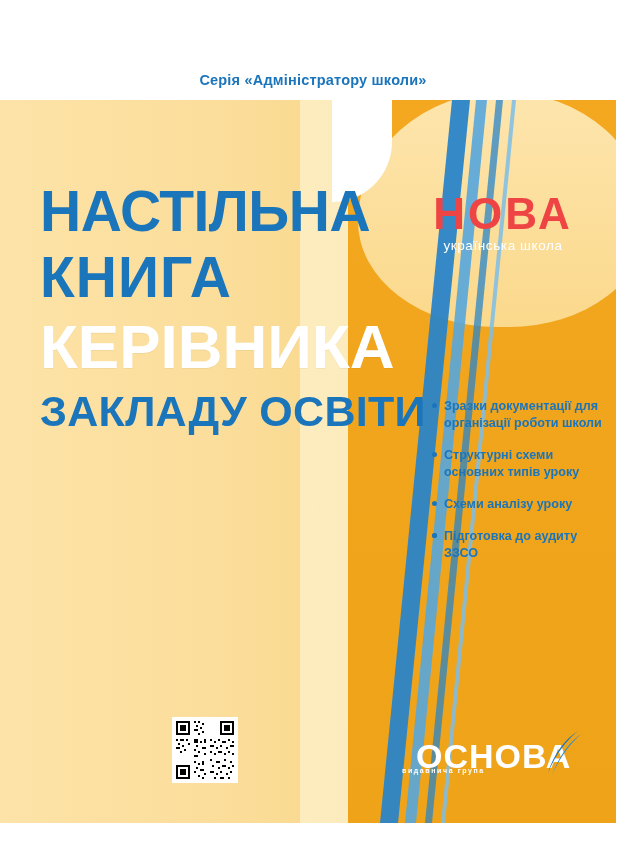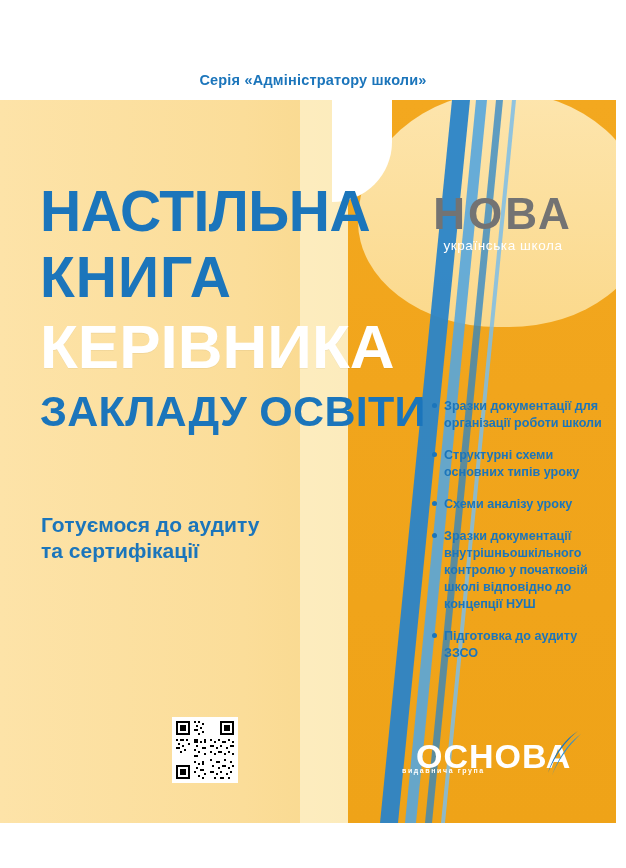--- a/index.html
+++ b/index.html
@@ -103,21 +103,21 @@
   .nova {
     position: absolute;
     left: 398px; top: 192px;
     width: 210px;
     text-align: center;
     z-index: 5;
   }
   .nova-main {
     font-size: 44px;
     font-weight: bold;
-    color: #737373;
+    color: #ef4444;
     letter-spacing: 3px;
     line-height: 1;
   }
   .nova-sub {
     font-size: 13.5px;
     font-weight: normal;
     color: #ffffff;
     letter-spacing: 0.6px;
     margin-top: 2px;
   }
@@ -276,39 +276,36 @@
     <div class="nova-sub">українська школа</div>
   </div>
 
   <div class="title-block">
     <div class="t-line t1">НАСТІЛЬНА</div>
     <div class="t-line t2">КНИГА</div>
     <div class="t-line t3">КЕРІВНИКА</div>
     <div class="t-line t4">ЗАКЛАДУ ОСВІТИ</div>
   </div>
 
-  <div class="subtitle" style="white-space:pre-line">Готуємося до аудиту
-та сертифікації</div>
 
   <div class="bullets">
     <div class="bullet">
       <span class="dot"></span>
       <span>Зразки документації для організації роботи школи</span>
     </div>
     <div class="bullet">
       <span class="dot"></span>
       <span>Структурні схеми основних типів уроку</span>
     </div>
     <div class="bullet">
       <span class="dot"></span>
       <span>Схеми аналізу уроку</span>
     </div>
     <div class="bullet">
       <span class="dot"></span>
-      <span>Зразки документації внутрішньошкільного контролю у початковій школі відповідно до концепції НУШ</span>
     </div>
     <div class="bullet">
       <span class="dot"></span>
       <span>Підготовка до аудиту ЗЗСО</span>
     </div>
   </div>
 
 
   <div class="qr">
     <svg width="66" height="66" viewBox="0 0 33 33" shape-rendering="crispEdges">

